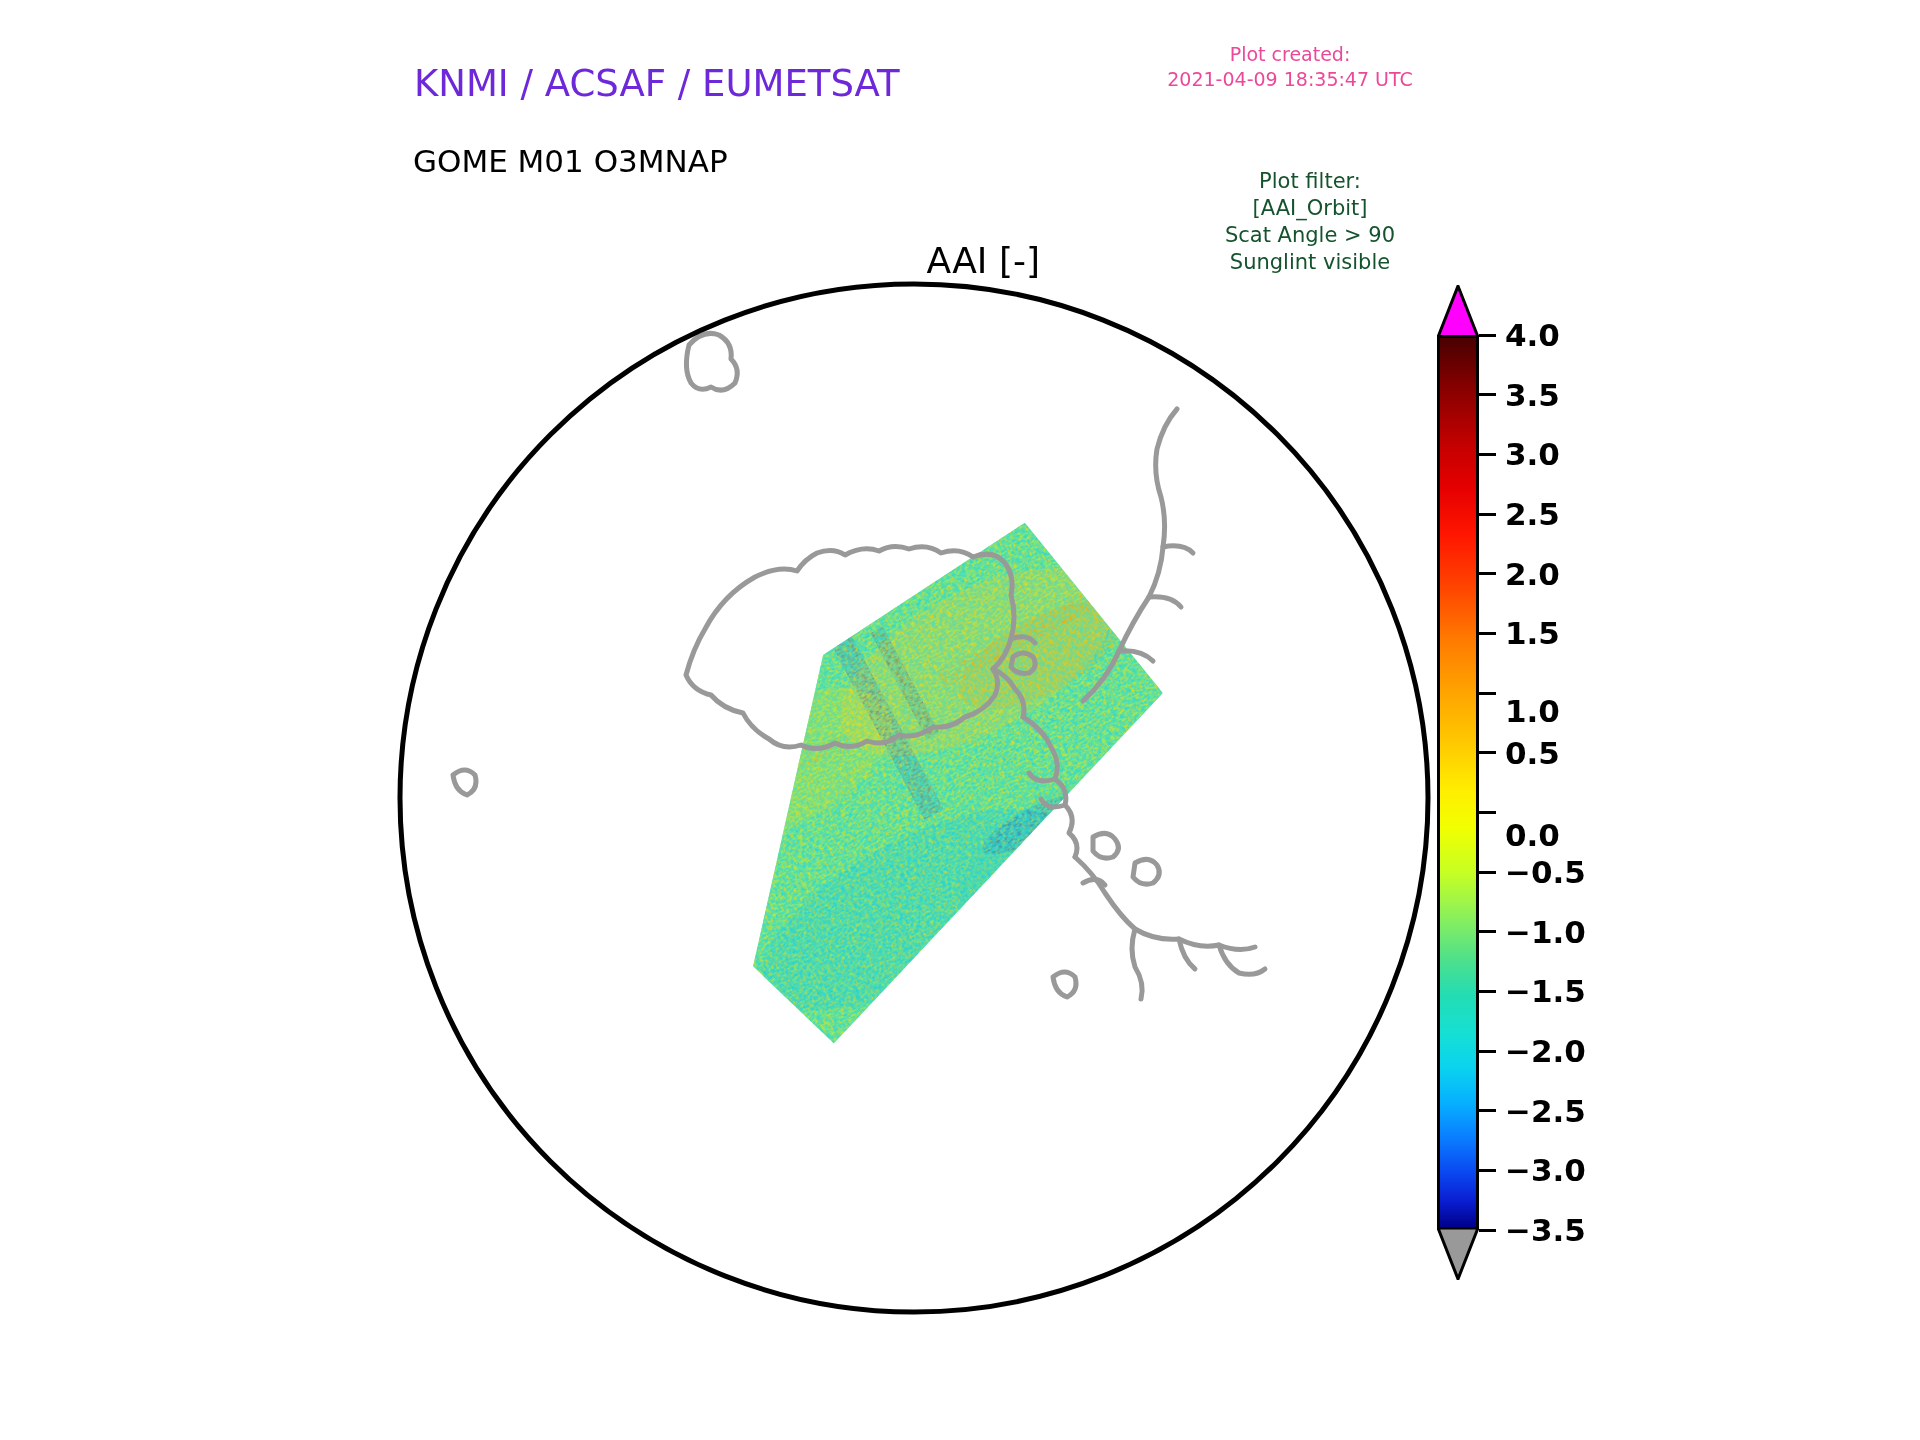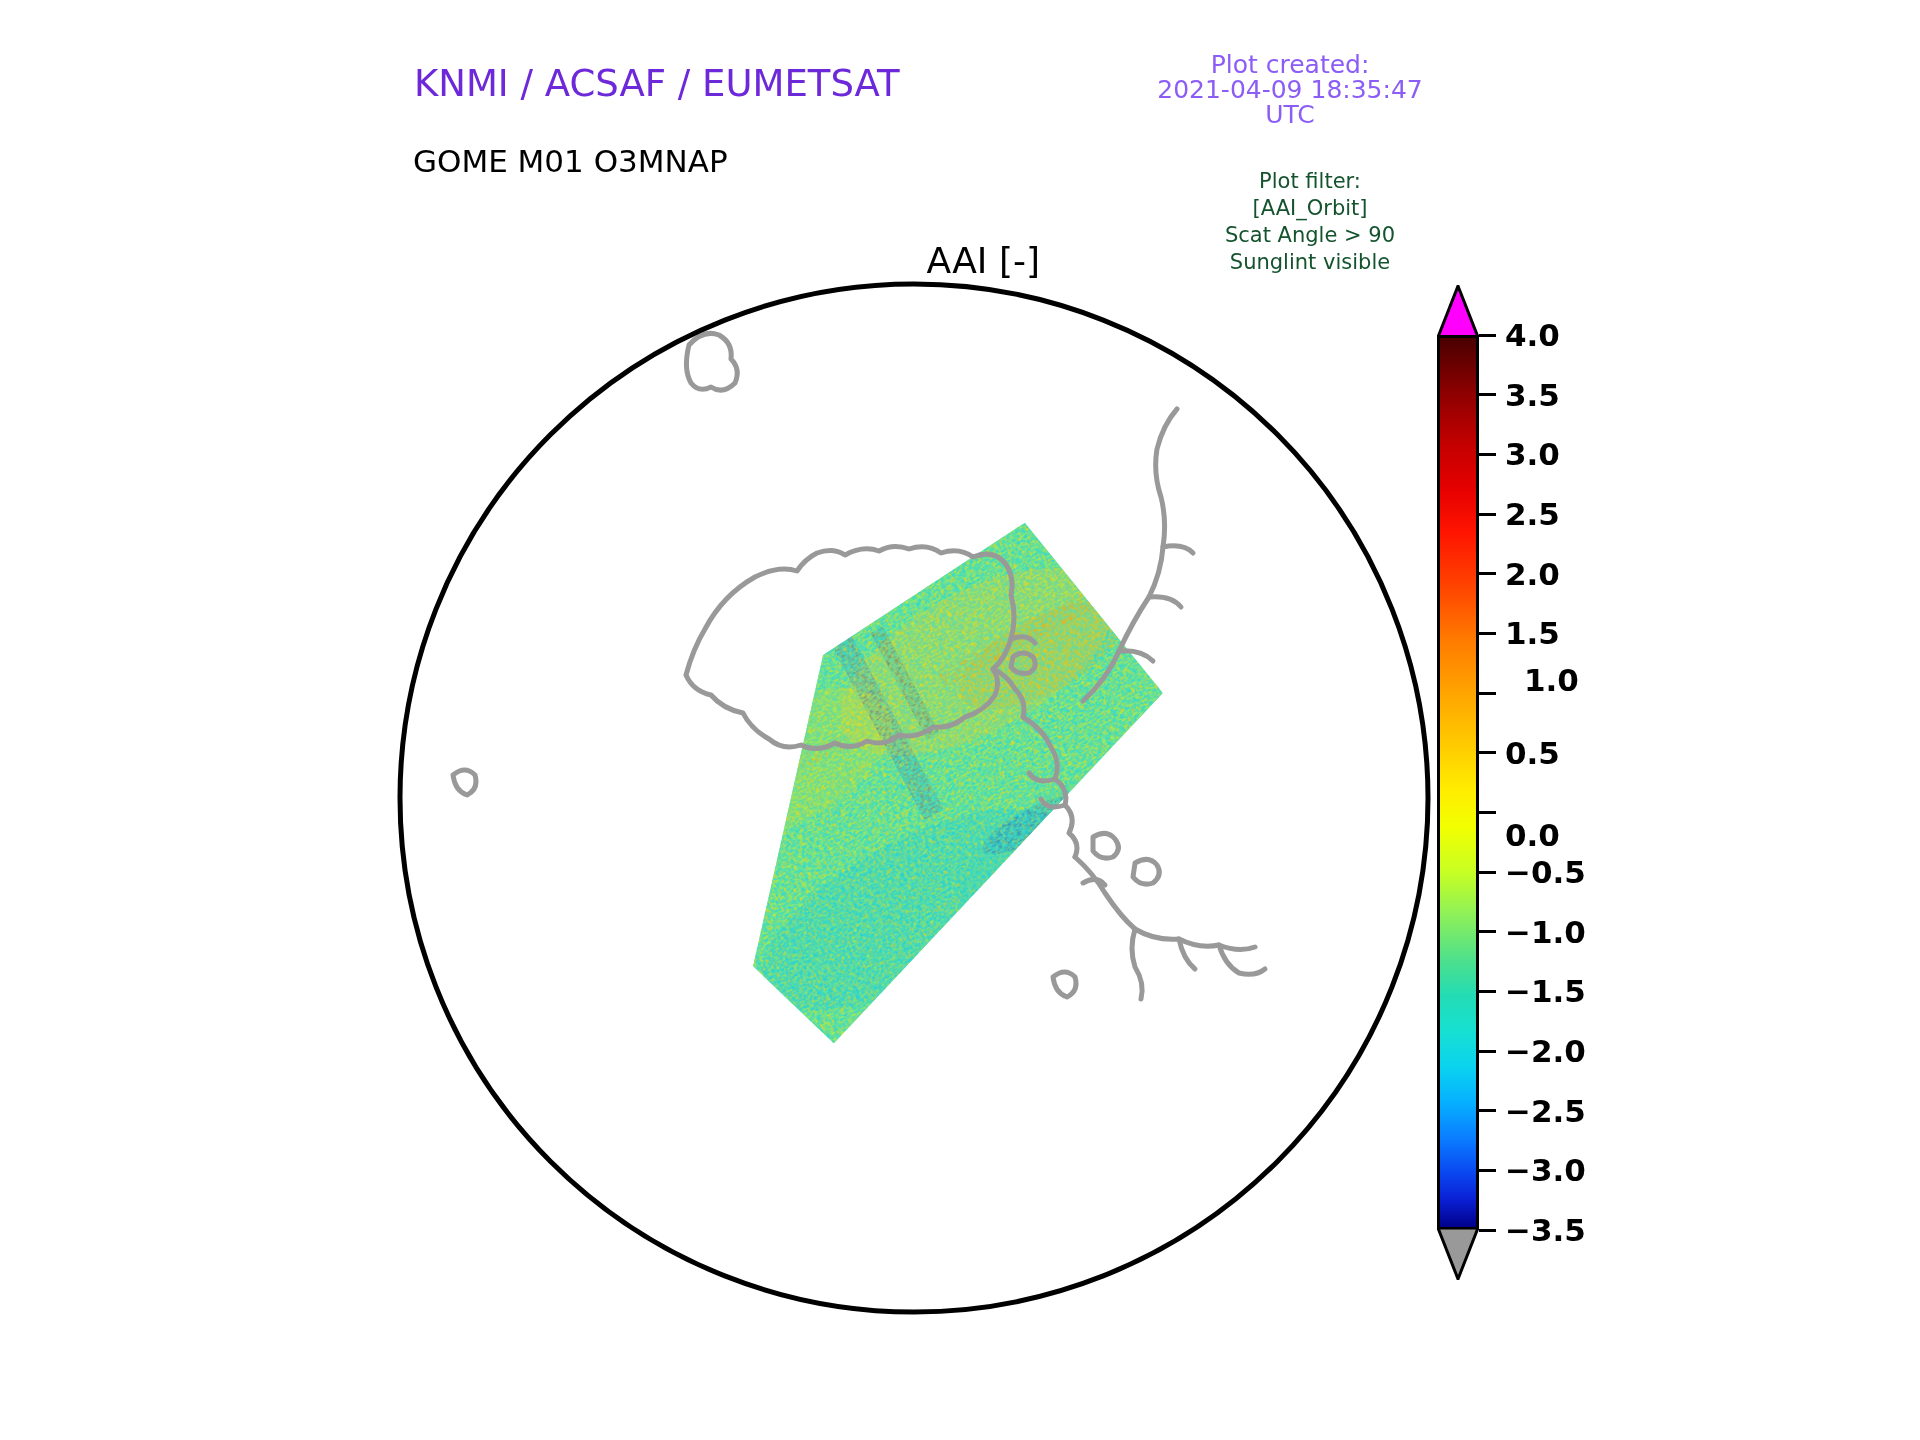--- a/index.html
+++ b/index.html
@@ -1,22 +1,22 @@
 <!DOCTYPE html>
 <html><head>
 <meta charset="utf-8">
 <style>
   html,body{margin:0;padding:0;background:#ffffff;}
   body{width:1920px;height:1440px;position:relative;overflow:hidden;
        font-family:"DejaVu Sans","Liberation Sans",sans-serif;color:#000;}
 
   .hdr-org{position:absolute;left:414px;top:62px;font-size:37px;color:#6d28d9;
            letter-spacing:0px;white-space:nowrap;}
-  .hdr-created{position:absolute;left:1140px;top:52px;width:300px;text-align:center;
-               font-size:25px;line-height:25px;color:#8b5cf6;}
+  .hdr-created{position:absolute;left:1140px;top:42px;width:300px;text-align:center;
+               font-size:19px;line-height:25px;color:#ec4899;}
   .prod-title{position:absolute;left:413px;top:139px;font-size:31px;line-height:45px;
               white-space:nowrap;}
   .qty-title{position:absolute;left:760px;top:240px;width:280px;text-align:right;
              font-size:36px;}
   .filter{position:absolute;left:1180px;top:168px;width:260px;text-align:center;
           font-size:21px;line-height:27px;color:#14532d;}
 
   .map-wrap{position:absolute;left:393px;top:277px;width:1043px;height:1043px;}
   .map-svg{position:absolute;left:0;top:0;}
 
@@ -198,21 +198,21 @@
       <div class="tlab" style="top: 59.6667px;">3.5</div>
       <div class="tick" style="top: 117.833px;"></div>
       <div class="tlab" style="top: 119.333px;">3.0</div>
       <div class="tick" style="top: 177.5px;"></div>
       <div class="tlab" style="top: 179px;">2.5</div>
       <div class="tick" style="top: 237.167px;"></div>
       <div class="tlab" style="top: 238.667px;">2.0</div>
       <div class="tick" style="top: 296.833px;"></div>
       <div class="tlab" style="top: 298.333px;">1.5</div>
       <div class="tick" style="top: 356.5px;"></div>
-      <div class="tlab" style="top: 345px; margin-left: 19px;">1.0</div>
+      <div class="tlab" style="top: 376px;">1.0</div>
       <div class="tick" style="top: 416.167px;"></div>
       <div class="tlab" style="top: 417.667px;">0.5</div>
       <div class="tick" style="top: 475.833px;"></div>
       <div class="tlab" style="top: 467px; margin-top: 33px;">0.0</div>
       <div class="tick" style="top: 535.5px;"></div>
       <div class="tlab" style="top: 537px;">−0.5</div>
       <div class="tick" style="top: 595.167px;"></div>
       <div class="tlab" style="top: 596.667px;">−1.0</div>
       <div class="tick" style="top: 654.833px;"></div>
       <div class="tlab" style="top: 656.333px;">−1.5</div>

